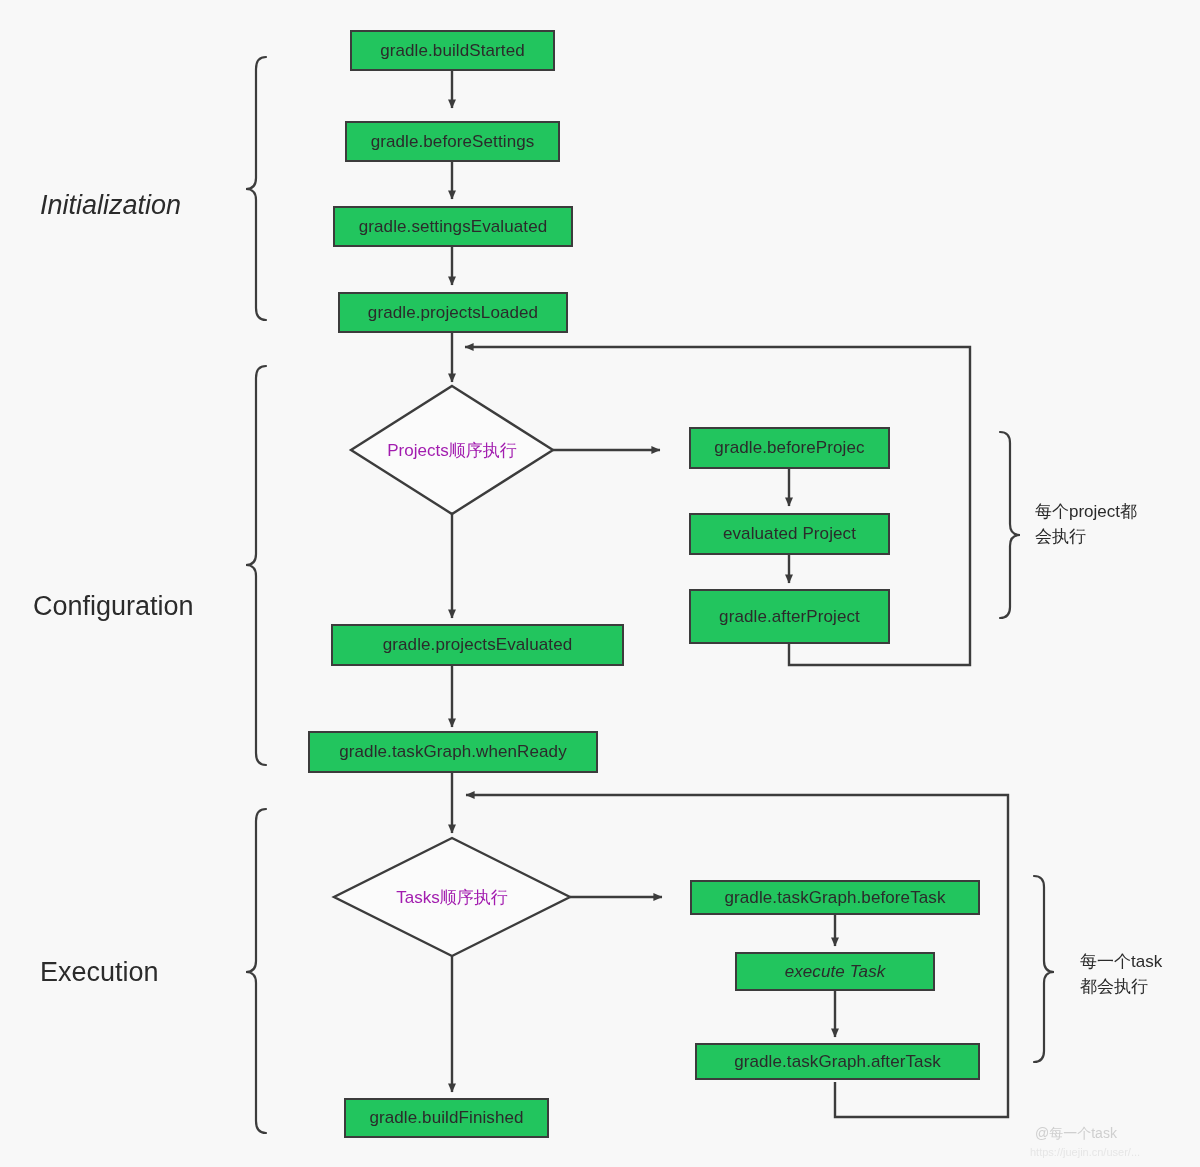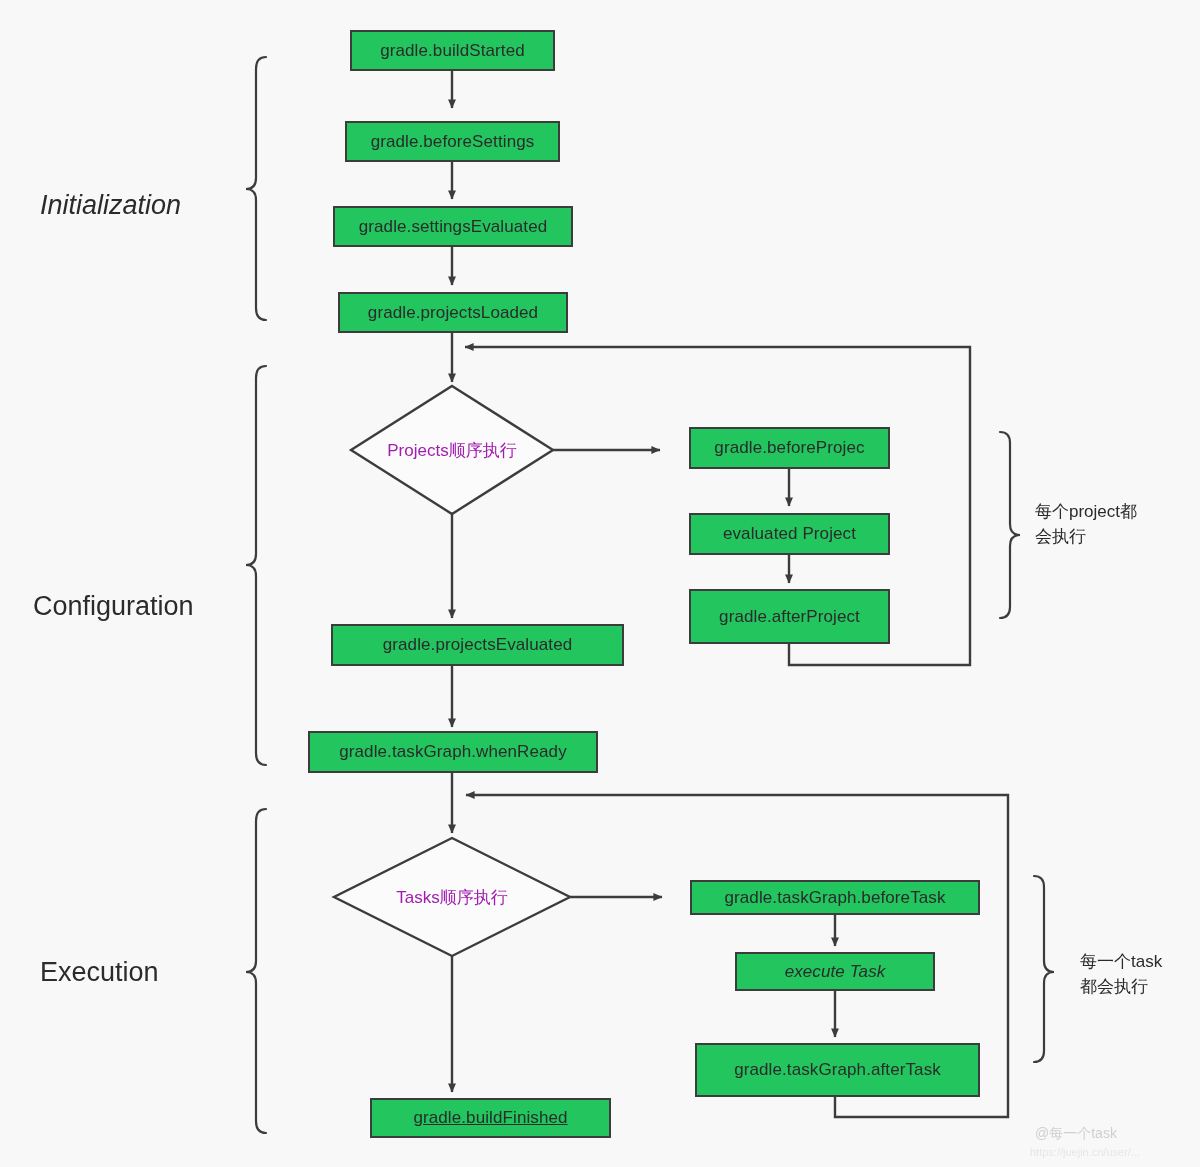--- a/index.html
+++ b/index.html
@@ -141,23 +141,23 @@
   <div class="node" style="left:689px; top:513px; width:201px; height:42px;">evaluated Project</div>
   <div class="node" style="left:689px; top:589px; width:201px; height:55px;">gradle.afterProject</div>
 
   <div class="node" style="left:331px; top:624px; width:293px; height:42px;">gradle.projectsEvaluated</div>
   <div class="node" style="left:308px; top:731px; width:290px; height:42px;">gradle.taskGraph.whenReady</div>
 
   <div class="diamond-label" style="left:352px; top:883px; width:200px; height:28px;">Tasks顺序执行</div>
 
   <div class="node" style="left:690px; top:880px; width:290px; height:35px;">gradle.taskGraph.beforeTask</div>
   <div class="node" style="left:735px; top:952px; width:200px; height:39px;font-style:italic;">execute Task</div>
-  <div class="node" style="left:695px; top:1043px; width:285px; height:54px;">gradle.taskGraph.afterTask</div>
+  <div class="node" style="left:695px; top:1043px; width:285px; height:37px;">gradle.taskGraph.afterTask</div>
 
-  <div class="node" style="left:370px; top:1098px; width:241px; height:40px;text-decoration:underline;">gradle.buildFinished</div>
+  <div class="node" style="left:344px; top:1098px; width:205px; height:40px;">gradle.buildFinished</div>
 
   <div class="side-note" style="left:1035px; top:500px;">每个project都
 会执行</div>
   <div class="side-note" style="left:1080px; top:950px;">每一个task
 都会执行</div>
 
   <div class="watermark" style="left:1035px; top:1125px;">@每一个task</div>
   <div class="watermark url" style="left:1030px; top:1146px;">https://juejin.cn/user/...</div>
 
 </div>

